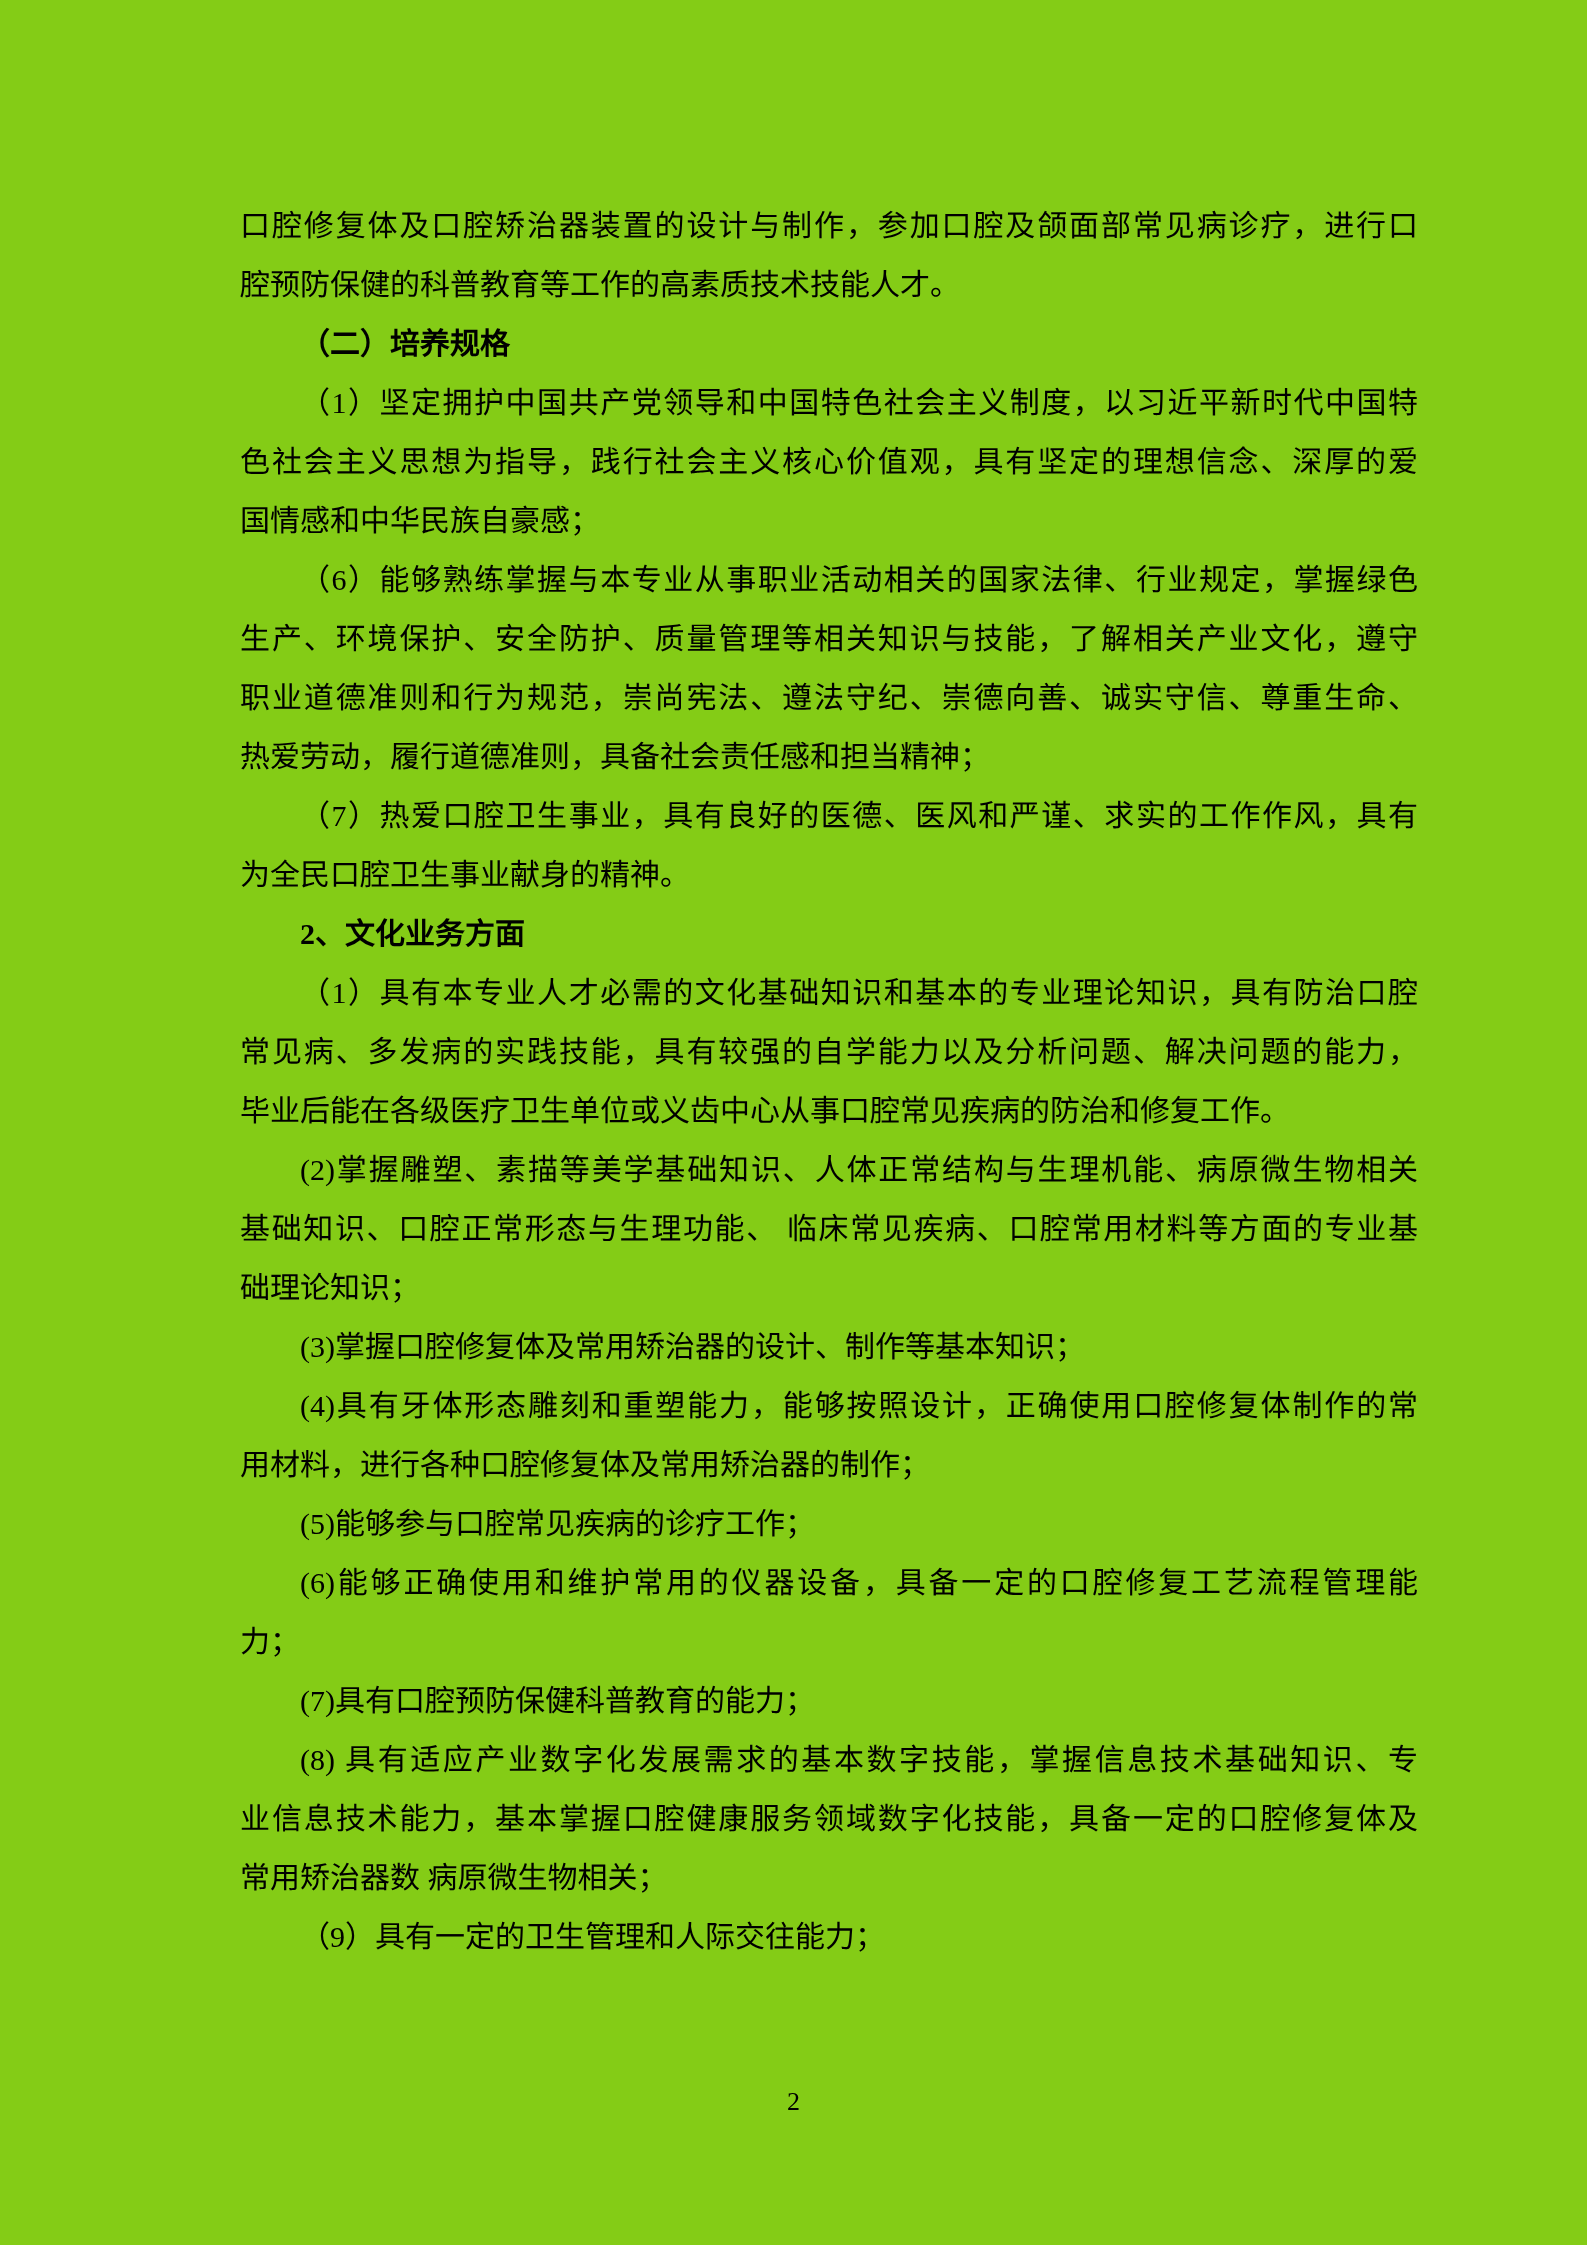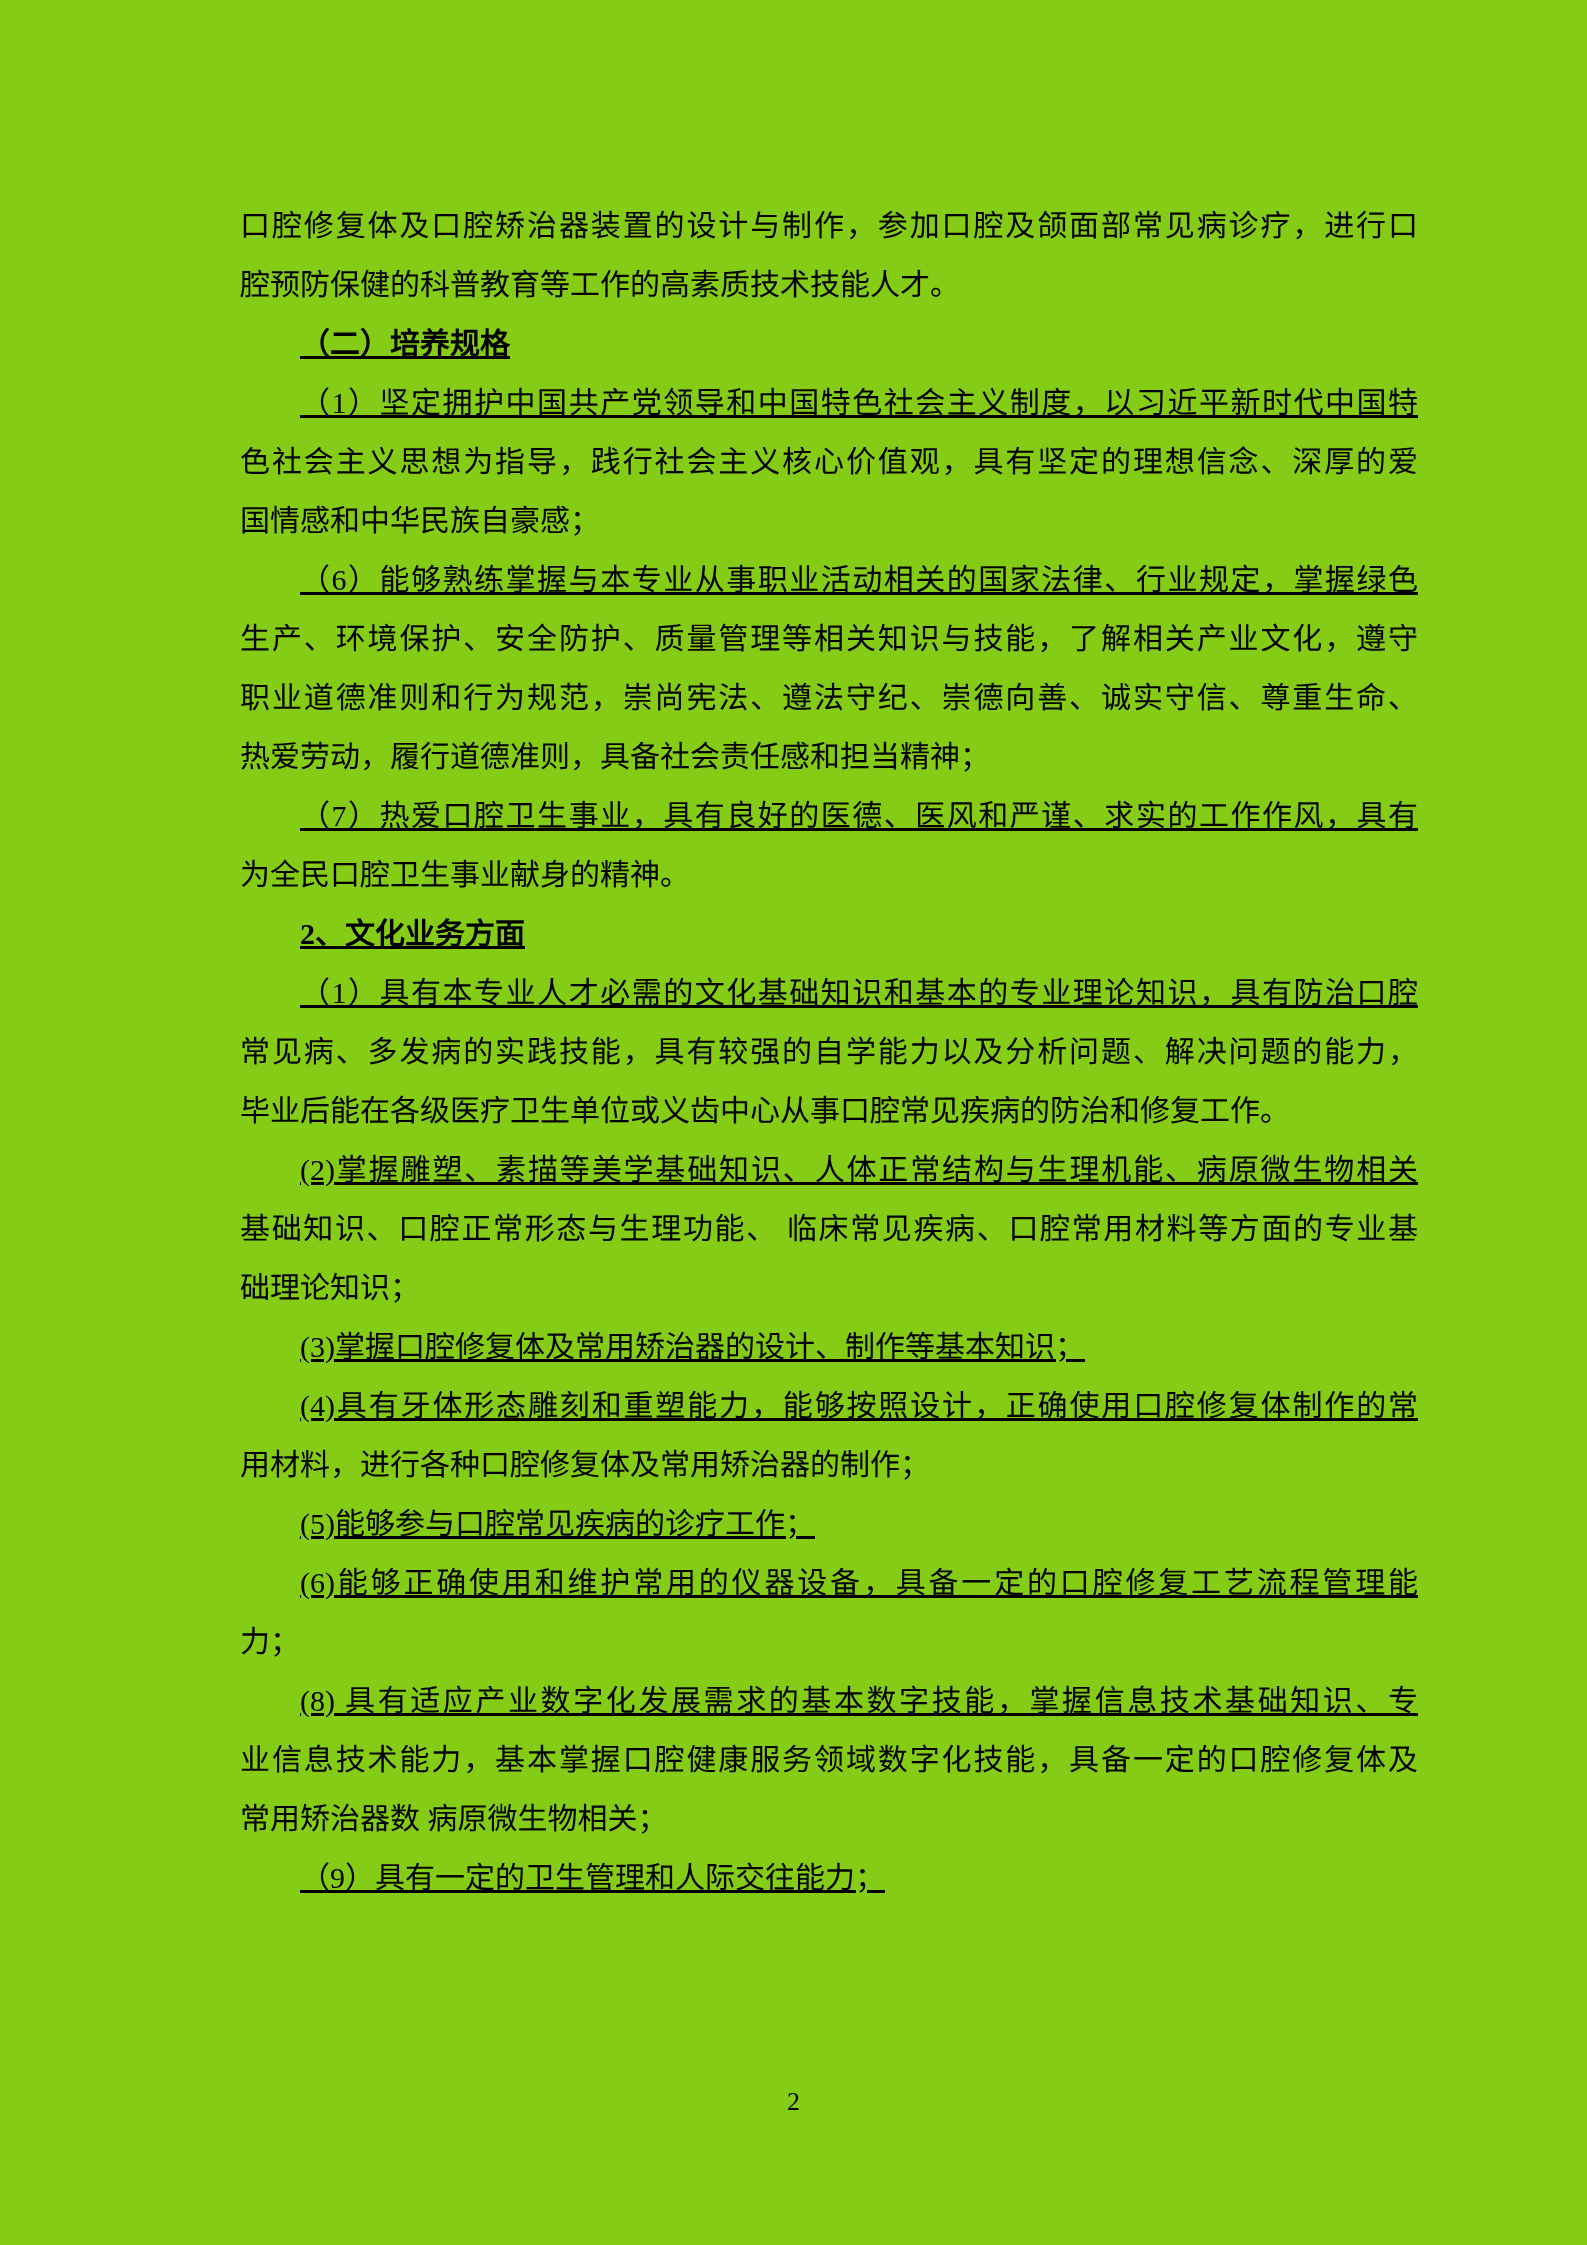--- a/index.html
+++ b/index.html
@@ -26,21 +26,20 @@
     line-height: 59px;
     text-align: left;
   }
   .line {
     height: 59px;
     overflow: hidden;
     white-space: pre-wrap;
   }
   .line.indent {
     text-indent: 2em;
-    text-decoration: underline;
   }
   .line.justify {
     text-align: justify;
     text-align-last: justify;
   }
   .line.heading {
     font-weight: 700;
   }
   .footer {
     position: absolute;
@@ -75,20 +74,21 @@
       <div class="line">毕业后能在各级医疗卫生单位或义齿中心从事口腔常见疾病的防治和修复工作。</div>
       <div class="line indent justify">(2)掌握雕塑、素描等美学基础知识、人体正常结构与生理机能、病原微生物相关</div>
       <div class="line justify">基础知识、口腔正常形态与生理功能、 临床常见疾病、口腔常用材料等方面的专业基</div>
       <div class="line">础理论知识；</div>
       <div class="line indent">(3)掌握口腔修复体及常用矫治器的设计、制作等基本知识；</div>
       <div class="line indent justify">(4)具有牙体形态雕刻和重塑能力，能够按照设计，正确使用口腔修复体制作的常</div>
       <div class="line">用材料，进行各种口腔修复体及常用矫治器的制作；</div>
       <div class="line indent">(5)能够参与口腔常见疾病的诊疗工作；</div>
       <div class="line indent justify">(6)能够正确使用和维护常用的仪器设备，具备一定的口腔修复工艺流程管理能</div>
       <div class="line">力；</div>
+      <div class="line indent">(7)具有口腔预防保健科普教育的能力；</div>
       <div class="line indent justify">(8) 具有适应产业数字化发展需求的基本数字技能，掌握信息技术基础知识、专</div>
       <div class="line justify">业信息技术能力，基本掌握口腔健康服务领域数字化技能，具备一定的口腔修复体及</div>
       <div class="line">常用矫治器数 病原微生物相关；</div>
       <div class="line indent">（9）具有一定的卫生管理和人际交往能力；</div>
     </div>
   <div class="footer">
     <span>2</span>
   </div>
 </div>
 

